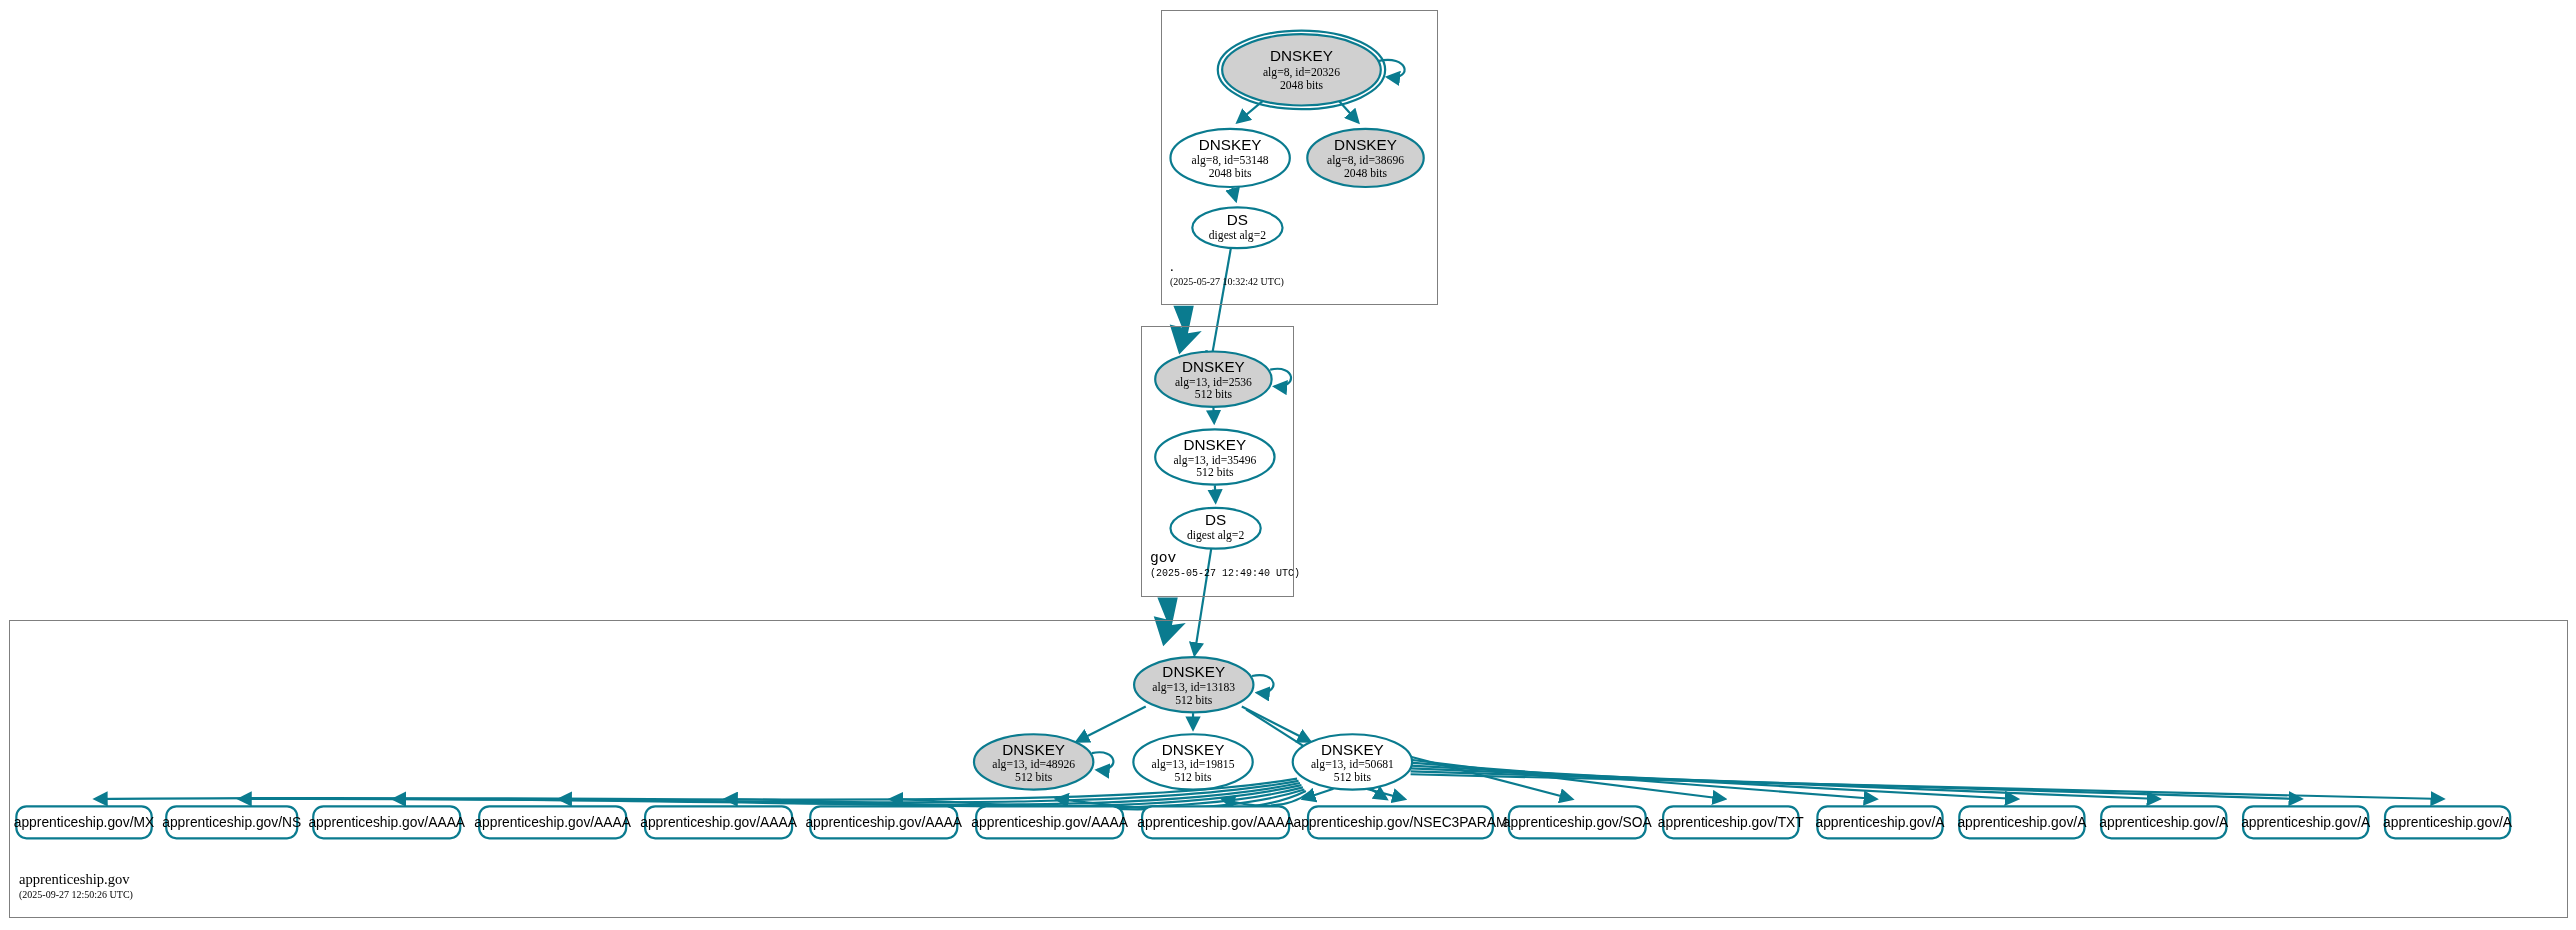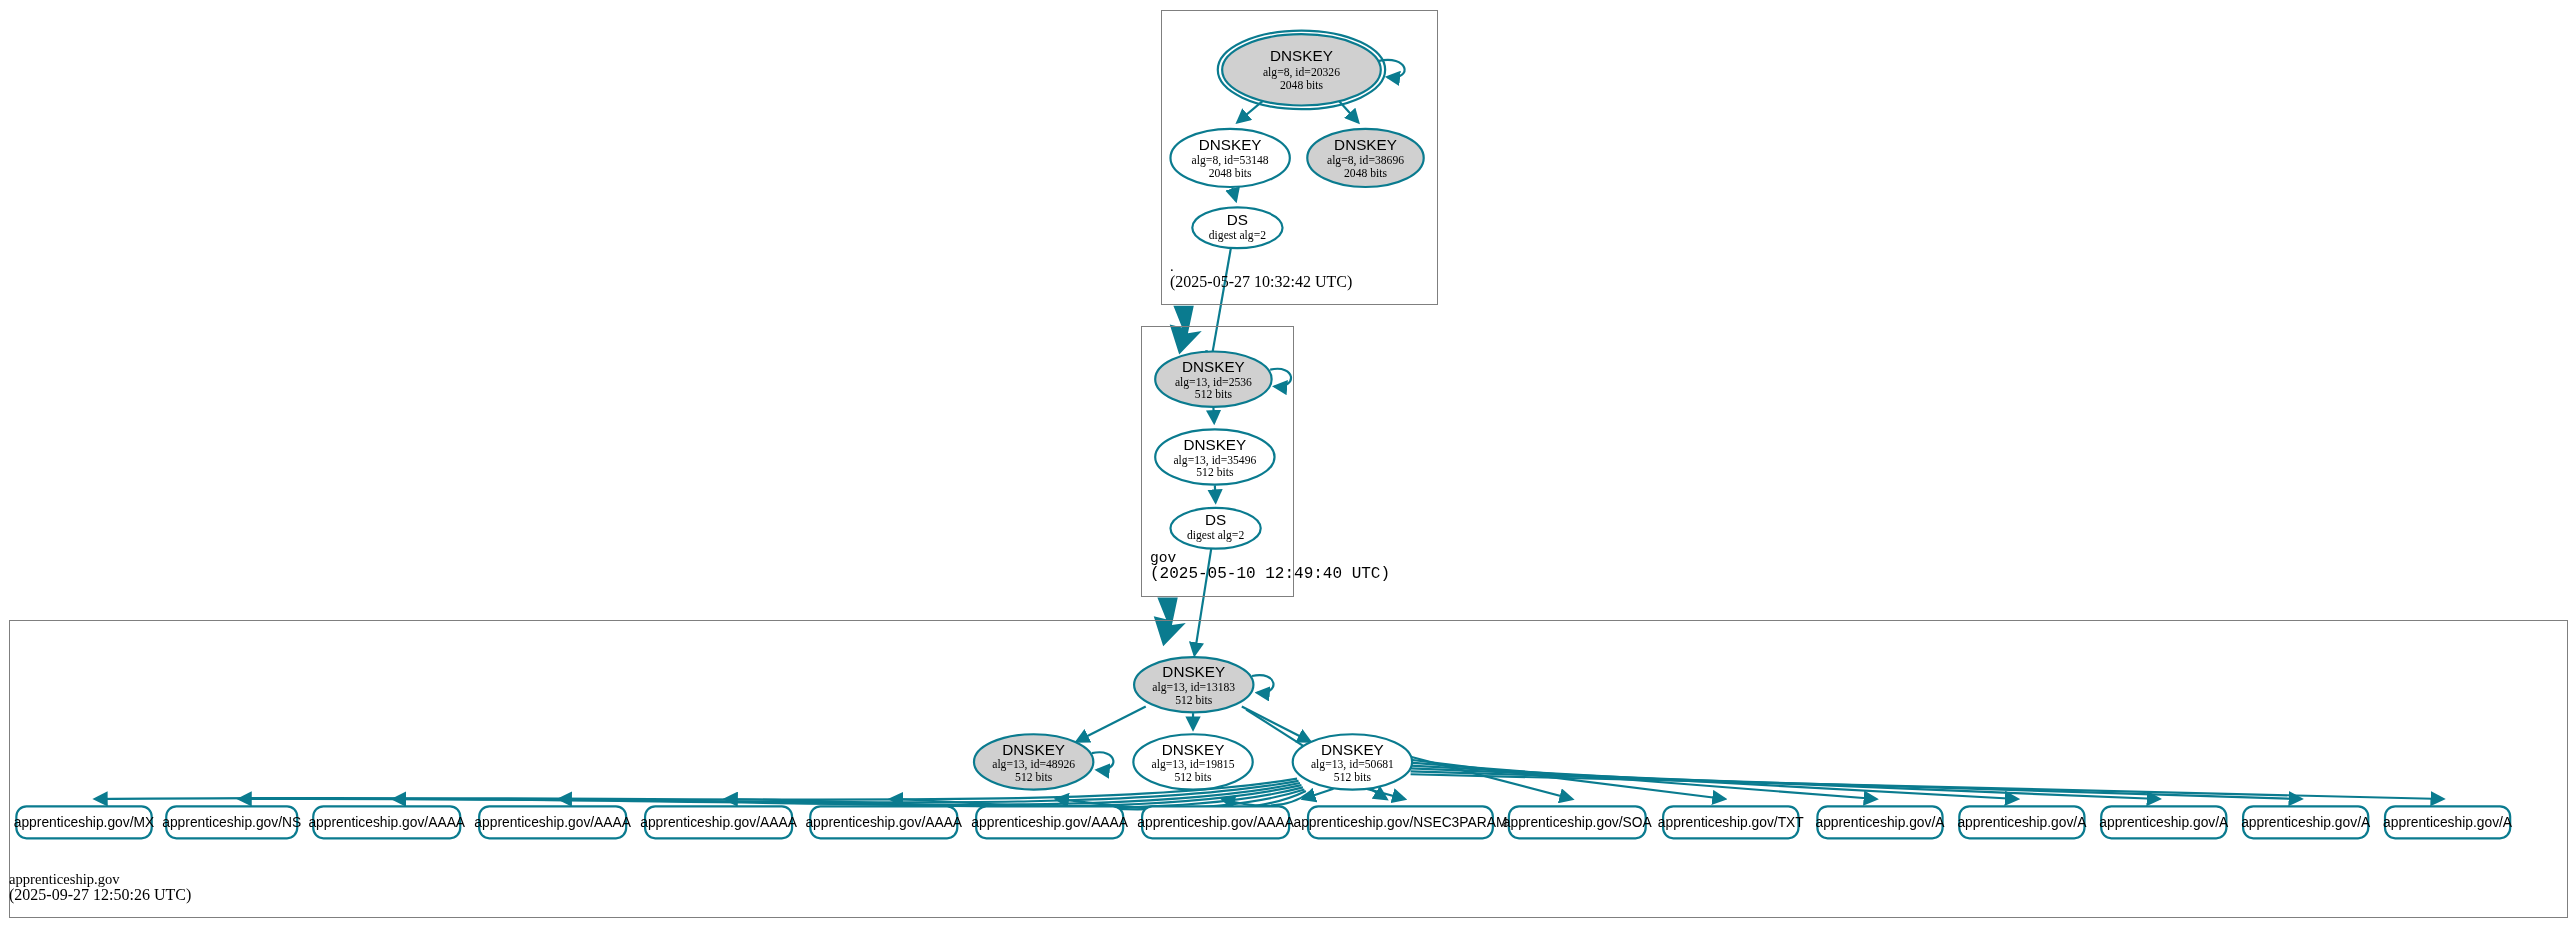--- a/index.html
+++ b/index.html
@@ -37,21 +37,21 @@
     z-index: 2;
   }
   .zone-label {
     position: absolute;
     z-index: 4;
     font-family: "Liberation Serif", serif;
     color: #000000;
     white-space: nowrap;
   }
   .zone-label .zname { font-size: 14.6px; display:block; line-height: 16px; }
-  .zone-label .zdate { font-size: 16px; display:block; line-height: 16px; }
+  .zone-label .zdate { font-size: 10px; display:block; line-height: 16px; }
 
   text {
     font-family: "Liberation Sans", sans-serif;
     fill: #000000;
   }
   text.title {
     font-size: 21px;
     font-family: "Liberation Sans", sans-serif;
   }
   text.sub {
@@ -280,22 +280,22 @@
       </g>
   </svg>
 
   <div class="zone-label" style="left:1170px; top:258px;">
     <span class="zname">.</span>
     <span class="zdate">(2025-05-27 10:32:42 UTC)</span>
   </div>
 
   <div class="zone-label" style="left:1150px; top:550px;font-family:Liberation Mono, monospace;">
     <span class="zname">gov</span>
-    <span class="zdate">(2025-05-10 12:49:40 UTC)</span>
+    <span class="zdate">(2025-05-27 12:49:40 UTC)</span>
   </div>
 
-  <div class="zone-label" style="left:9px; top:871px;">
+  <div class="zone-label" style="left:19px; top:871px;">
     <span class="zname">apprenticeship.gov</span>
     <span class="zdate">(2025-09-27 12:50:26 UTC)</span>
   </div>
 
 </div>
 
 
 </body></html>

